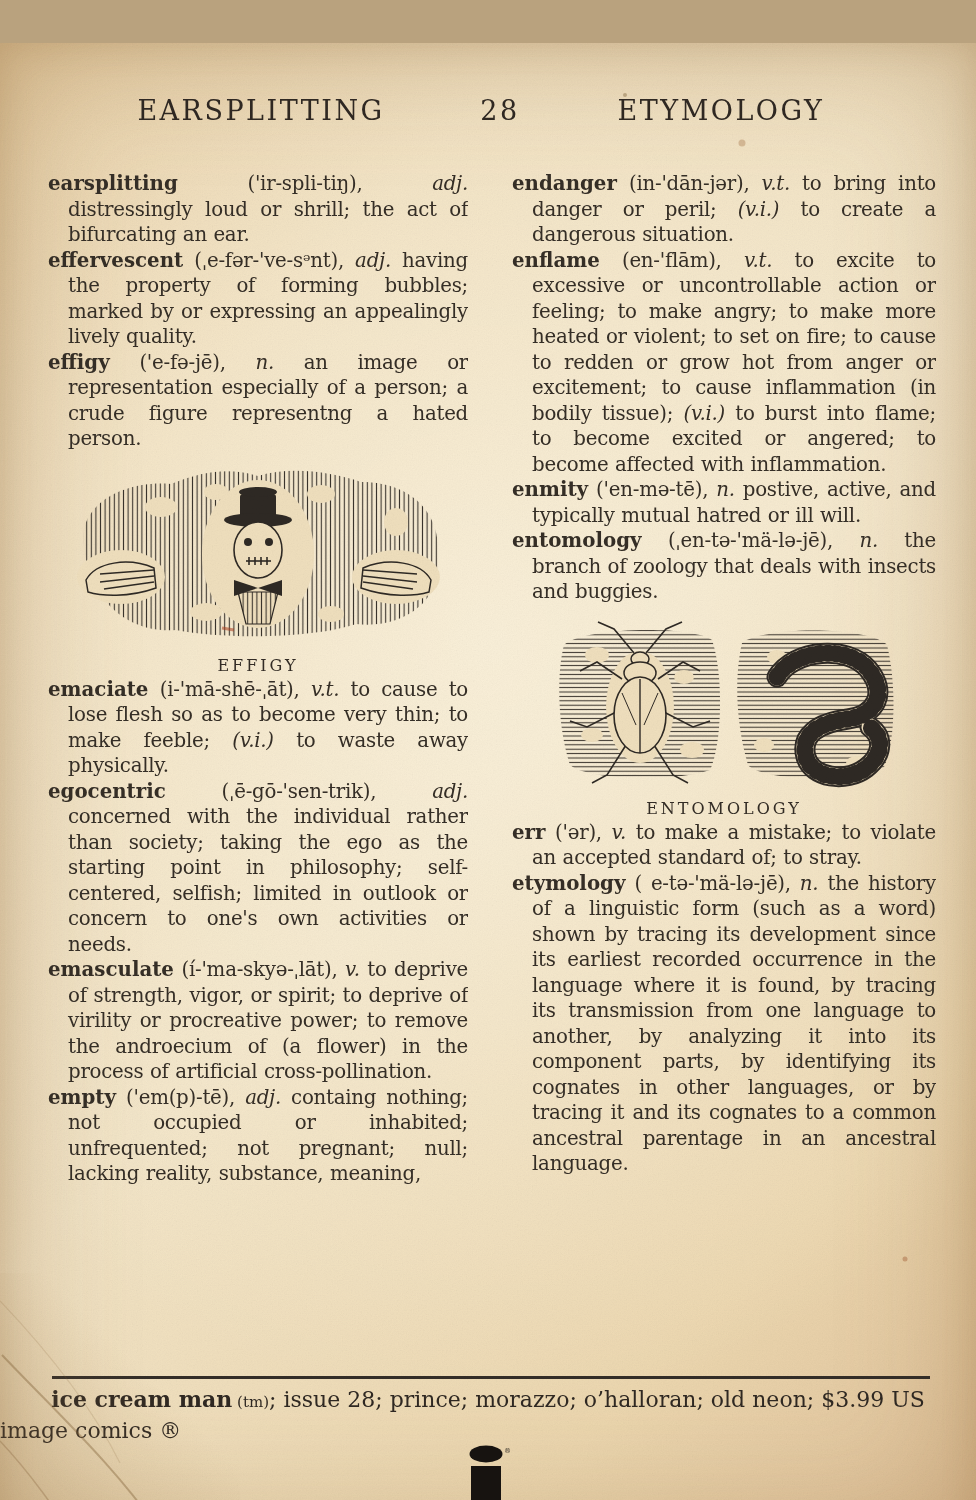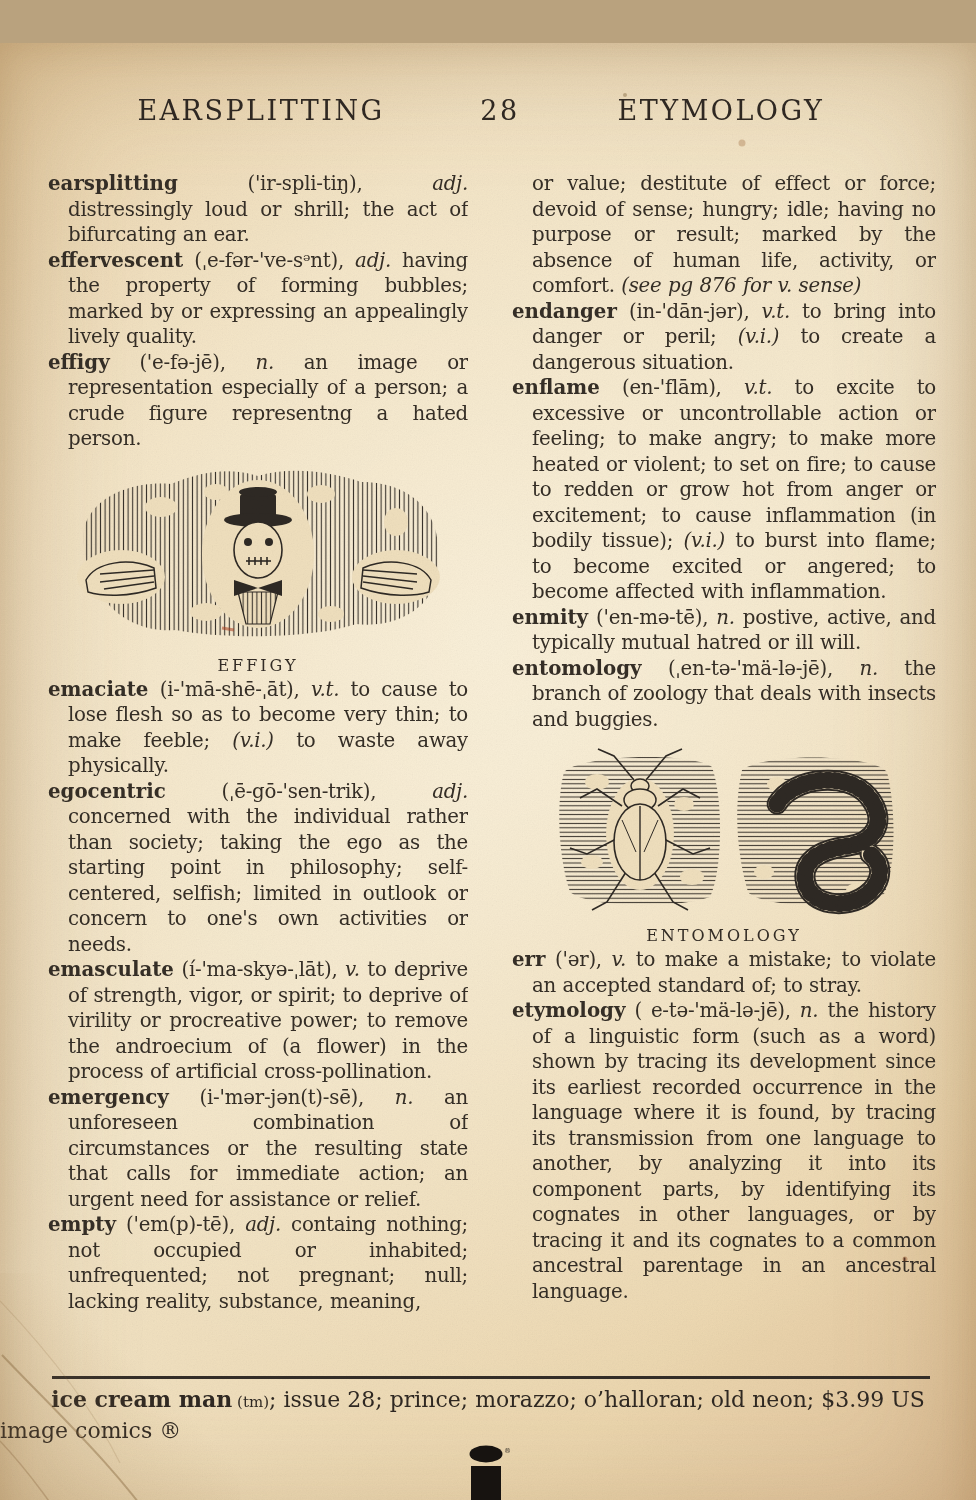--- a/index.html
+++ b/index.html
@@ -101,25 +101,23 @@
         <line x1="88" y1="108" x2="34" y2="112"></line>
         <line x1="88" y1="114" x2="34" y2="120"></line>
         <line x1="88" y1="120" x2="38" y2="127"></line>
       </g>
     </svg>
     <figcaption class="caption">EFFIGY</figcaption>
   </figure>
 <div class="entry"><b class="hw">emaciate</b><span> (i-'mā-shē-ˌāt), </span><i>v.t.</i><span> to cause to lose flesh so as to become very thin; to make feeble; </span><i>(v.i.)</i><span> to waste away physically.</span></div>
         <div class="entry"><b class="hw">egocentric</b><span> (ˌē-gō-'sen-trik), </span><i>adj.</i><span> concerned with the individual rather than society; taking the ego as the starting point in philosophy; self-centered, selfish; limited in outlook or concern to one's own activities or needs.</span></div>
         <div class="entry"><b class="hw">emasculate</b><span> (í-'ma-skyə-ˌlāt), </span><i>v.</i><span> to deprive of strength, vigor, or spirit; to deprive of virility or procreative power; to remove the androecium of (a flower) in the process of artificial cross-pollination.</span></div>
-        <div class="entry"><b class="hw">emergency</b><span> (i-'mər-jən(t)-sē), </span><i>n.</i><span> an unforeseen combination of circumstances or the resulting state that calls for immediate action; an urgent need for assistance or relief.</span></div>
         <div class="entry"><b class="hw">empty</b><span> ('em(p)-tē), </span><i>adj.</i><span> containg nothing; not occupied or inhabited; unfrequented; not pregnant; null; lacking reality, substance, meaning,</span></div>
       </div>
     <div class="col col-right">
-        <div class="entry cont"><span>or value; destitute of effect or force; devoid of sense; hungry; idle; having no purpose or result; marked by the absence of human life, activity, or comfort. </span><i>(see pg 876 for v. sense)</i></div>
         <div class="entry"><b class="hw">endanger</b><span> (in-'dān-jər), </span><i>v.t.</i><span> to bring into danger or peril; </span><i>(v.i.)</i><span> to create a dangerous situation.</span></div>
         <div class="entry"><b class="hw">enflame</b><span> (en-'flām), </span><i>v.t.</i><span> to excite to excessive or uncontrollable action or feeling; to make angry; to make more heated or violent; to set on fire; to cause to redden or grow hot from anger or excitement; to cause inflammation (in bodily tissue); </span><i>(v.i.)</i><span> to burst into flame; to become excited or angered; to become affected with inflammation.</span></div>
         <div class="entry"><b class="hw">enmity</b><span> ('en-mə-tē), </span><i>n.</i><span> postive, active, and typically mutual hatred or ill will.</span></div>
         <div class="entry"><b class="hw">entomology</b><span> (ˌen-tə-'mä-lə-jē), </span><i>n.</i><span> the branch of zoology that deals with insects and buggies.</span></div>
   <figure class="fig">
     <svg class="fig-svg" viewBox="0 0 345 175" width="345" height="175">
       <defs>
         <pattern id="hh" width="6" height="4.4" patternUnits="userSpaceOnUse">
           <line x1="0" y1="2.2" x2="6" y2="2.2" stroke="#3a342c" stroke-width="1.05"></line>
         </pattern>

